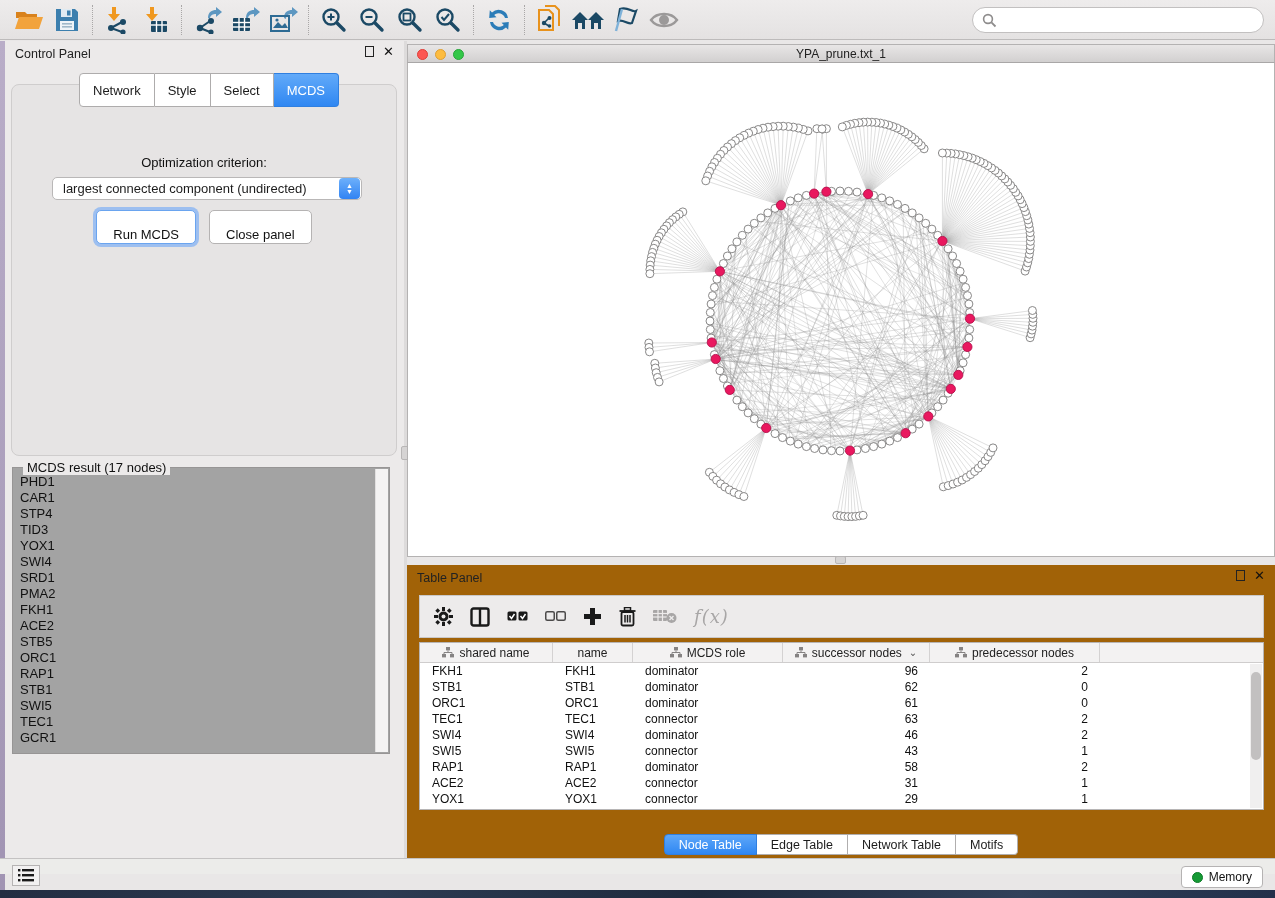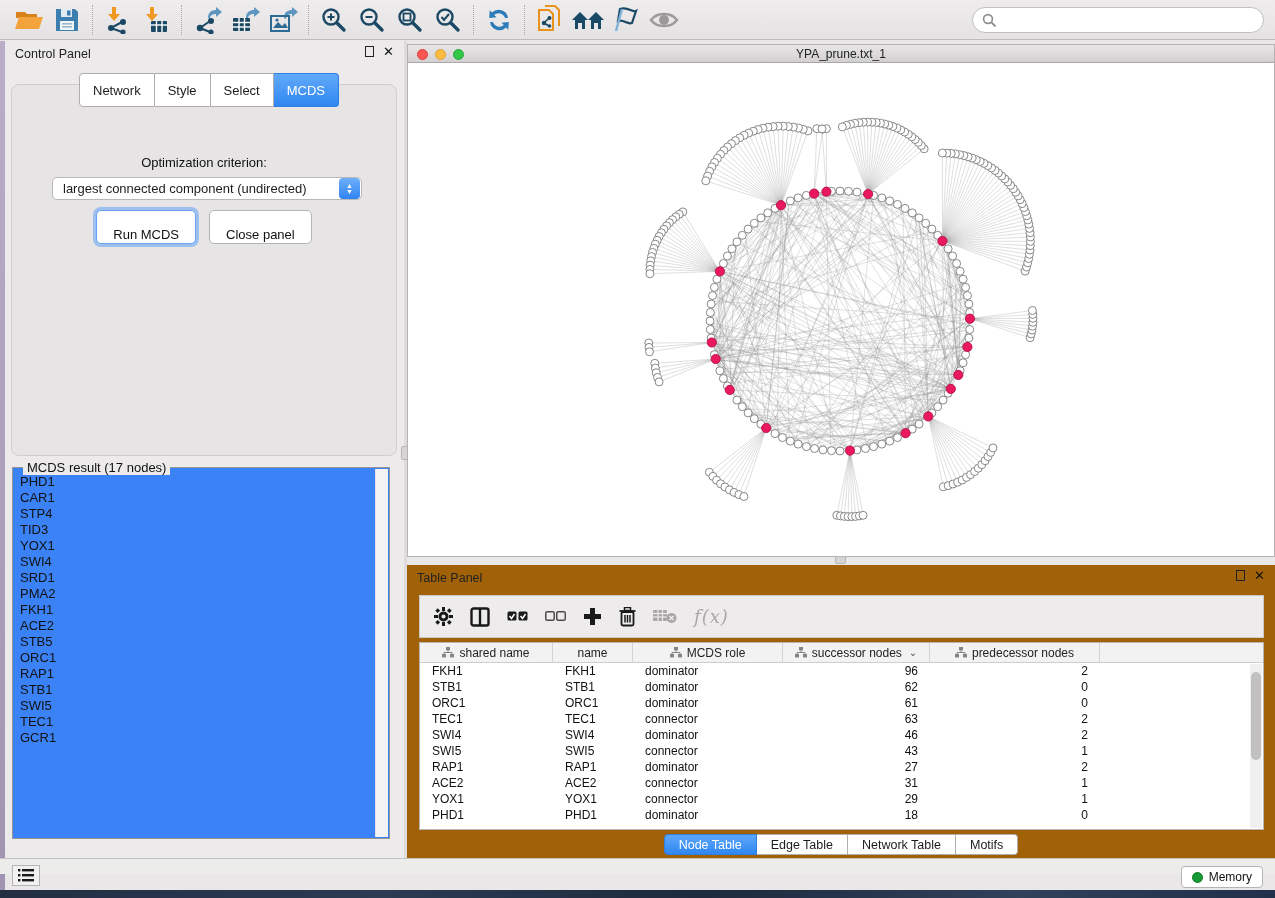--- a/index.html
+++ b/index.html
@@ -38,21 +38,21 @@
   .opt-label{position:absolute;left:0;top:70px;width:100%;text-align:center;font-size:13px;color:#111;}
   .dropdown{position:absolute;left:40px;top:92px;width:310px;height:23px;background:#fff;border:1px solid #b9b7b7;
     border-radius:5px;display:flex;align-items:center;}
   .dropdown .dd-val{flex:1;padding:0 10px;font-size:13px;white-space:nowrap;overflow:hidden;}
   .dd-stepper{width:21px;height:21px;margin-right:1px;border-radius:4px;background:linear-gradient(#6db0fb,#3183f3);
     display:flex;flex-direction:column;align-items:center;justify-content:center;color:#fff;font-size:7px;line-height:6px;}
   .btn-row{position:absolute;left:0;top:125px;width:100%;display:flex;justify-content:center;gap:13px;}
   .mac-btn{height:23px;padding:16px 16px;background:#fff;border:1px solid #b5b3b3;border-radius:5px;
     font:13px "Liberation Sans",sans-serif;color:#111;}
   .mac-btn.focus{box-shadow:0 0 0 3px rgba(96,160,250,.55);border-color:#6aa4ef;}
-  .result-box{position:absolute;left:7px;top:426px;width:378px;height:372px;background:#3b82f6;border:1px solid #979595;}
+  .result-box{position:absolute;left:7px;top:426px;width:378px;height:287px;background:#a3a3a3;border:1px solid #979595;}
   .result-legend{position:absolute;left:10px;top:-8px;background:#eceaea;padding:0 4px;font-size:13px;color:#111;}
   .result-list{position:absolute;left:1px;top:6px;width:355px;bottom:2px;overflow:hidden;padding-left:6px;}
   .result-item{font-size:13px;line-height:16px;color:#111;}
   .result-scroll{position:absolute;right:1px;top:1px;width:13px;bottom:1px;background:#f4f3f3;border-left:1px solid #e2e0e0;}
 
   
   .v-divider{position:absolute;left:404px;top:41px;width:3px;height:817px;background:#dddbdb;}
   .v-grip{position:absolute;left:-3px;top:405px;width:9px;height:14px;background:#d6d4d4;border:1px solid #b8b6b6;border-radius:2px;}
 
   
@@ -66,21 +66,21 @@
   .tl.green{left:45px;background:#33c748;border:1px solid #27a53a;}
   .net-canvas{position:absolute;left:0;top:19px;width:868px;height:494px;background:#fff;border:1px solid #b4b2b2;border-top:none;overflow:hidden;}
   .h-grip{position:absolute;left:428px;bottom:-6px;width:11px;height:8px;background:#d6d4d4;border:1px solid #b8b6b6;border-radius:2px;}
 
   
   .table-panel{position:absolute;left:407px;top:565px;width:868px;height:293px;background:#a16207;}
   .tp-toolbar{position:absolute;left:12px;top:30px;width:845px;height:43px;background:#edebeb;border:1px solid #cac8c8;
     display:flex;align-items:center;gap:17px;padding-left:14px;}
   .tp-icon{display:flex;align-items:center;justify-content:center;}
   .fx{font:italic 18px "DejaVu Serif",serif;color:#a8a6a6;letter-spacing:1px;}
-  .tablebox{position:absolute;left:12px;top:77px;width:845px;height:188px;background:#fff;border:1px solid #b7b5b5;overflow:hidden;}
+  .tablebox{position:absolute;left:12px;top:77px;width:845px;height:168px;background:#fff;border:1px solid #b7b5b5;overflow:hidden;}
   .thead{display:grid;grid-template-columns:133px 80px 150px 147px 170px 1fr;height:20px;background:#f3f2f2;border-bottom:1px solid #cfcdcd;}
   .th{position:relative;display:flex;align-items:center;justify-content:center;gap:5px;font-size:12px;color:#222;border-right:1px solid #d4d2d2;}
   .th:last-child,.th.filler{border-right:none;}
   .th .sort{font-size:10px;color:#555;margin-left:2px;}
   .tbody .tr{display:grid;grid-template-columns:133px 80px 150px 147px 170px 1fr;height:16px;}
   .td{font-size:12px;color:#111;display:flex;align-items:center;padding:0 12px;white-space:nowrap;}
   .td.num{justify-content:flex-end;}
   .tscroll{position:absolute;right:1px;top:21px;width:12px;bottom:1px;background:#f0efef;}
   .tthumb{position:absolute;left:1px;top:8px;width:10px;height:88px;background:#c2c0c0;border-radius:5px;}
   .btabs{position:absolute;left:0;top:269px;width:100%;display:flex;justify-content:center;}
@@ -1268,21 +1268,21 @@
             <div class="td">SWI5</div>
             <div class="td">connector</div>
             <div class="td num">43</div>
             <div class="td num">1</div>
             <div class="td"></div>
           </div>
           <div class="tr">
             <div class="td">RAP1</div>
             <div class="td">RAP1</div>
             <div class="td">dominator</div>
-            <div class="td num">27</div>
+            <div class="td num">58</div>
             <div class="td num">2</div>
             <div class="td"></div>
           </div>
           <div class="tr">
             <div class="td">ACE2</div>
             <div class="td">ACE2</div>
             <div class="td">connector</div>
             <div class="td num">31</div>
             <div class="td num">1</div>
             <div class="td"></div>

